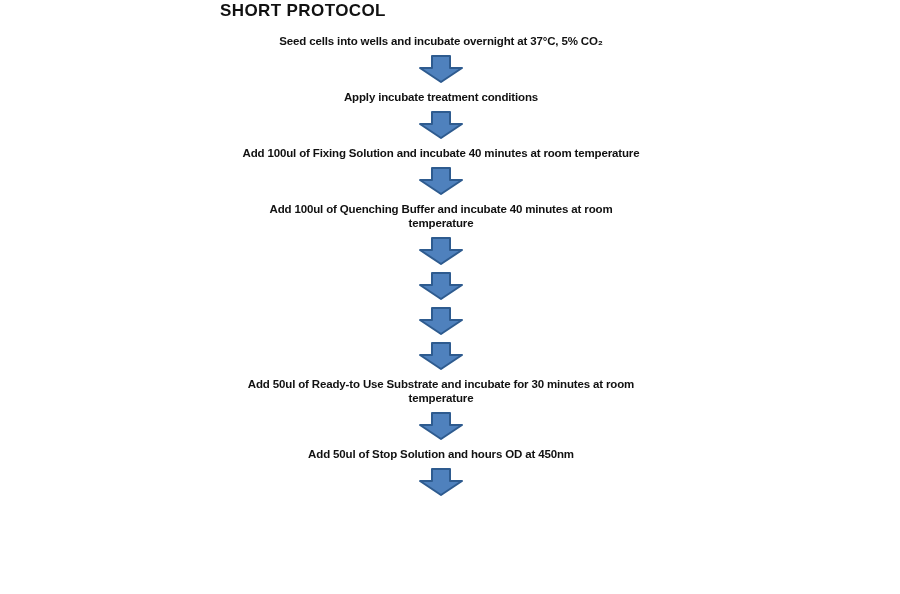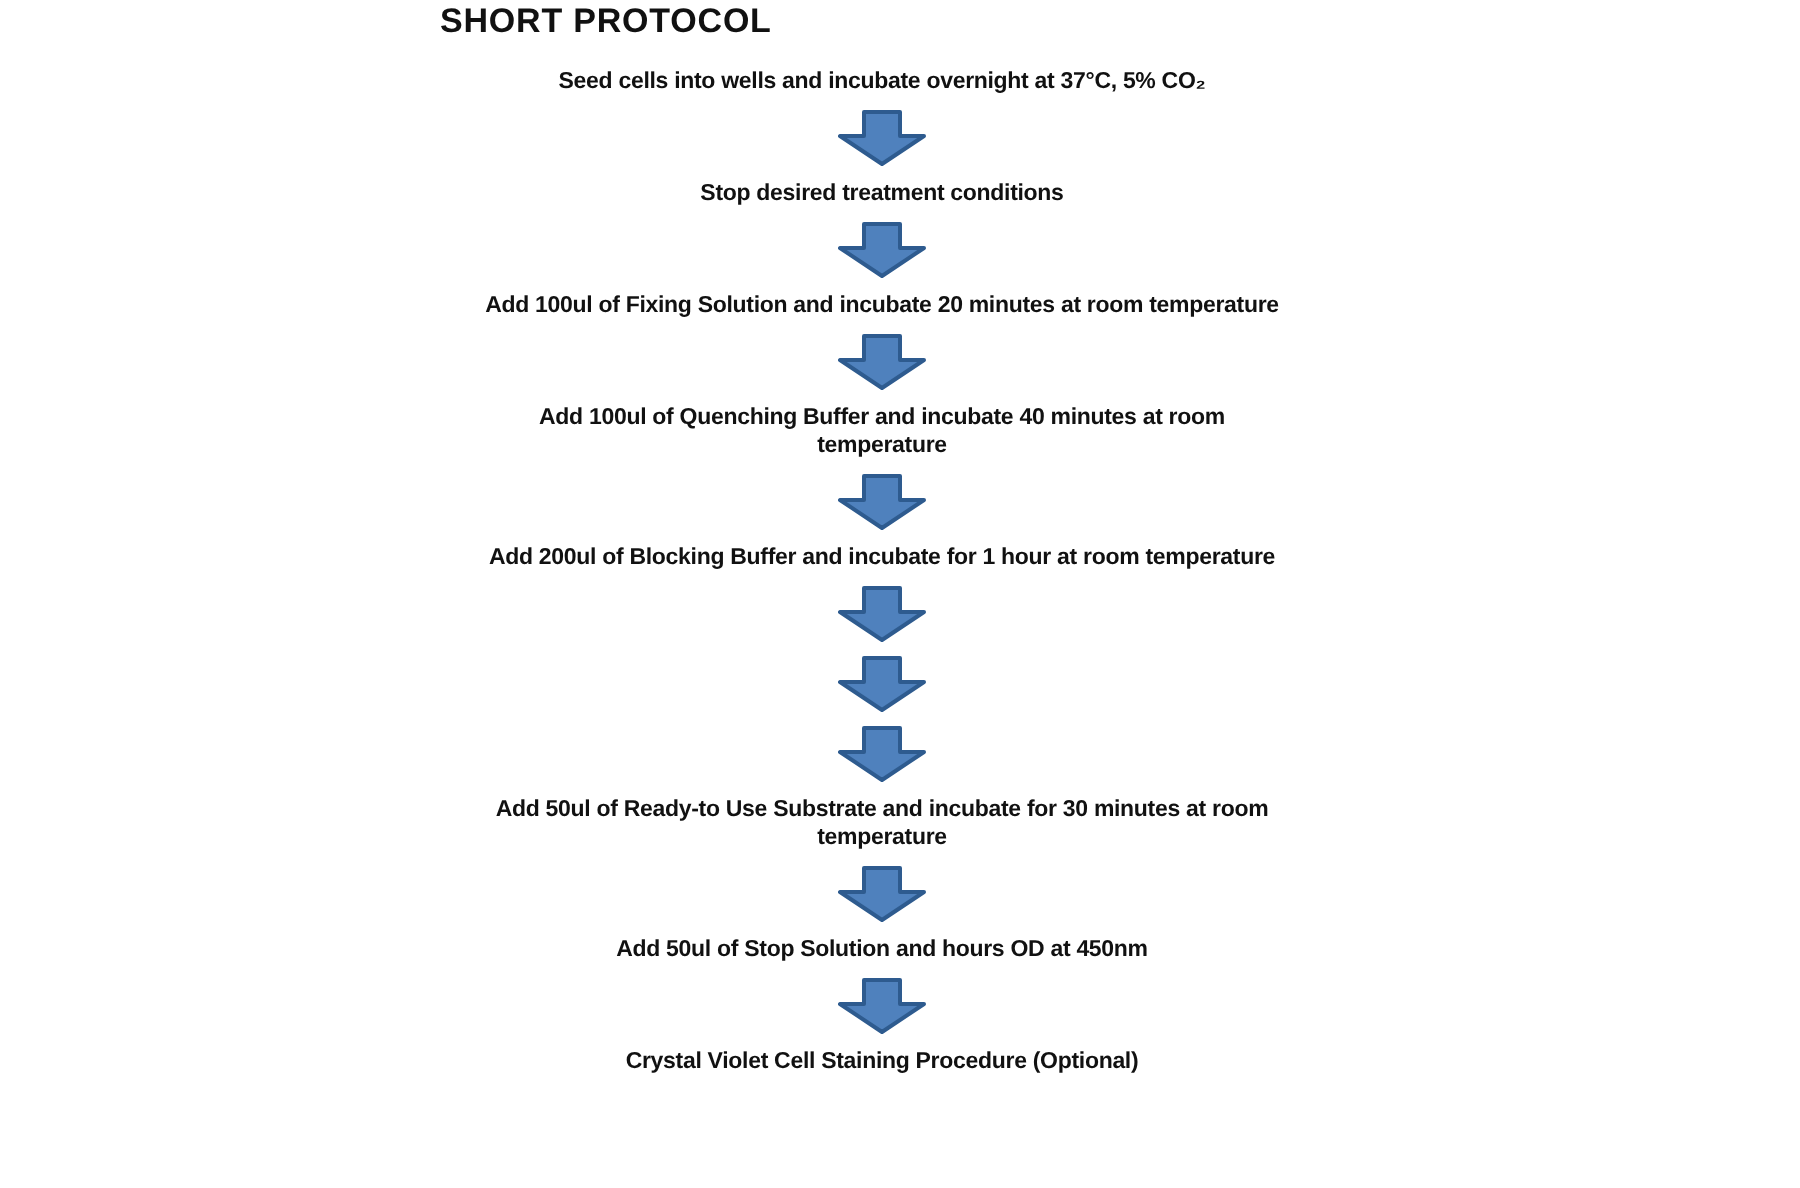--- a/index.html
+++ b/index.html
@@ -59,46 +59,43 @@
   <div class="flow">
       <div class="step">
         <div>Seed cells into wells and incubate overnight at 37°C, 5% CO₂</div>
       </div>
       <div class="arrow">
         <svg width="44" height="28" viewBox="0 0 44 28">
           <polygon points="13,1 31,1 31,13 43,13 22,27 1,13 13,13" fill="#4F81BD" stroke="#2E5B8F" stroke-width="2" stroke-linejoin="round"></polygon>
         </svg>
       </div>
       <div class="step">
-        <div>Stop desired treatment conditions</div>
+        <div>Apply incubate treatment conditions</div>
       </div>
       <div class="arrow">
         <svg width="44" height="28" viewBox="0 0 44 28">
           <polygon points="13,1 31,1 31,13 43,13 22,27 1,13 13,13" fill="#4F81BD" stroke="#2E5B8F" stroke-width="2" stroke-linejoin="round"></polygon>
         </svg>
       </div>
       <div class="step">
-        <div>Add 100ul of Fixing Solution and incubate 20 minutes at room temperature</div>
+        <div>Add 100ul of Fixing Solution and incubate 40 minutes at room temperature</div>
       </div>
       <div class="arrow">
         <svg width="44" height="28" viewBox="0 0 44 28">
           <polygon points="13,1 31,1 31,13 43,13 22,27 1,13 13,13" fill="#4F81BD" stroke="#2E5B8F" stroke-width="2" stroke-linejoin="round"></polygon>
         </svg>
       </div>
       <div class="step">
         <div>Add 100ul of Quenching Buffer and incubate 40 minutes at room</div>
         <div>temperature</div>
       </div>
       <div class="arrow">
         <svg width="44" height="28" viewBox="0 0 44 28">
           <polygon points="13,1 31,1 31,13 43,13 22,27 1,13 13,13" fill="#4F81BD" stroke="#2E5B8F" stroke-width="2" stroke-linejoin="round"></polygon>
         </svg>
-      </div>
-      <div class="step">
-        <div>Add 200ul of Blocking Buffer and incubate for 1 hour at room temperature</div>
       </div>
       <div class="arrow">
         <svg width="44" height="28" viewBox="0 0 44 28">
           <polygon points="13,1 31,1 31,13 43,13 22,27 1,13 13,13" fill="#4F81BD" stroke="#2E5B8F" stroke-width="2" stroke-linejoin="round"></polygon>
         </svg>
       </div>
       <div class="arrow">
         <svg width="44" height="28" viewBox="0 0 44 28">
           <polygon points="13,1 31,1 31,13 43,13 22,27 1,13 13,13" fill="#4F81BD" stroke="#2E5B8F" stroke-width="2" stroke-linejoin="round"></polygon>
         </svg>
@@ -118,17 +115,14 @@
         </svg>
       </div>
       <div class="step">
         <div>Add 50ul of Stop Solution and hours OD at 450nm</div>
       </div>
       <div class="arrow">
         <svg width="44" height="28" viewBox="0 0 44 28">
           <polygon points="13,1 31,1 31,13 43,13 22,27 1,13 13,13" fill="#4F81BD" stroke="#2E5B8F" stroke-width="2" stroke-linejoin="round"></polygon>
         </svg>
       </div>
-      <div class="step">
-        <div>Crystal Violet Cell Staining Procedure (Optional)</div>
-      </div>
     </div>
 </div>
 
 </body></html>

